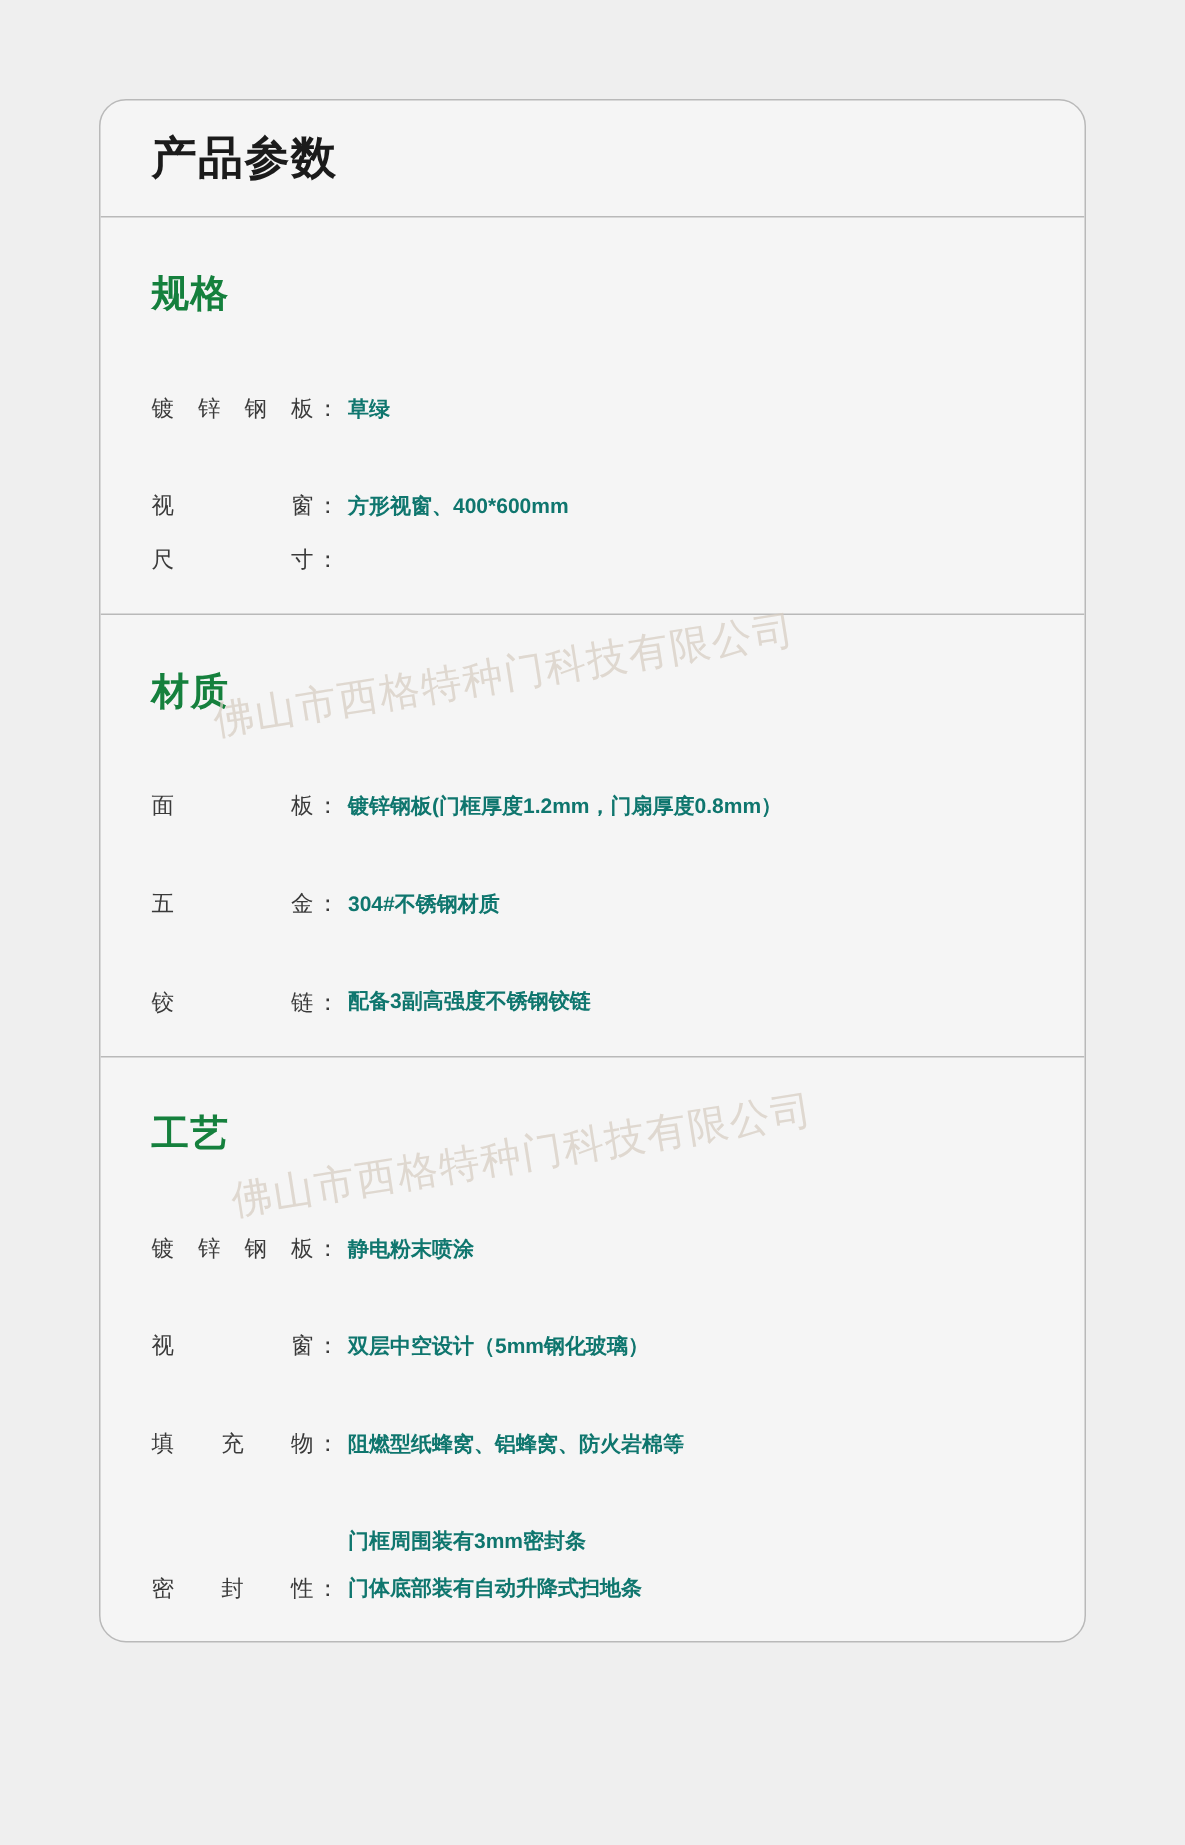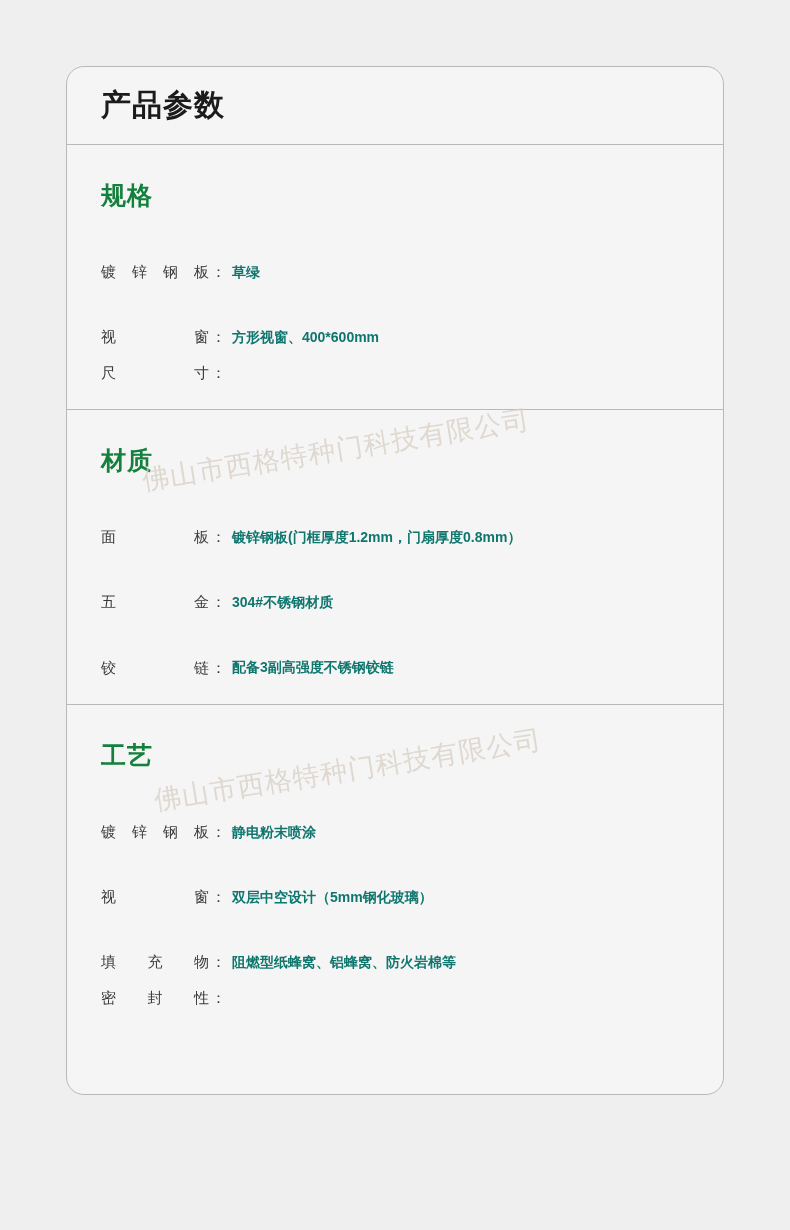--- a/index.html
+++ b/index.html
@@ -188,19 +188,23 @@
 
     <div class="row">
       <span class="row-label">填充物</span>
       <span class="row-colon">：</span>
       <span class="row-value">阻燃型纸蜂窝、铝蜂窝、防火岩棉等</span>
     </div>
 
     <div class="row">
       <span class="row-label">密封性</span>
       <span class="row-colon">：</span>
+      <span class="row-value">
+        <span>门框周围装有3mm密封条</span>
+        <span class="sub-line">门体底部装有自动升降式扫地条</span>
+      </span>
     </div>
   </div>
 
 </div>
 
 <div class="watermark wm1">佛山市西格特种门科技有限公司</div>
 <div class="watermark wm2">佛山市西格特种门科技有限公司</div>
 
 </body></html>

